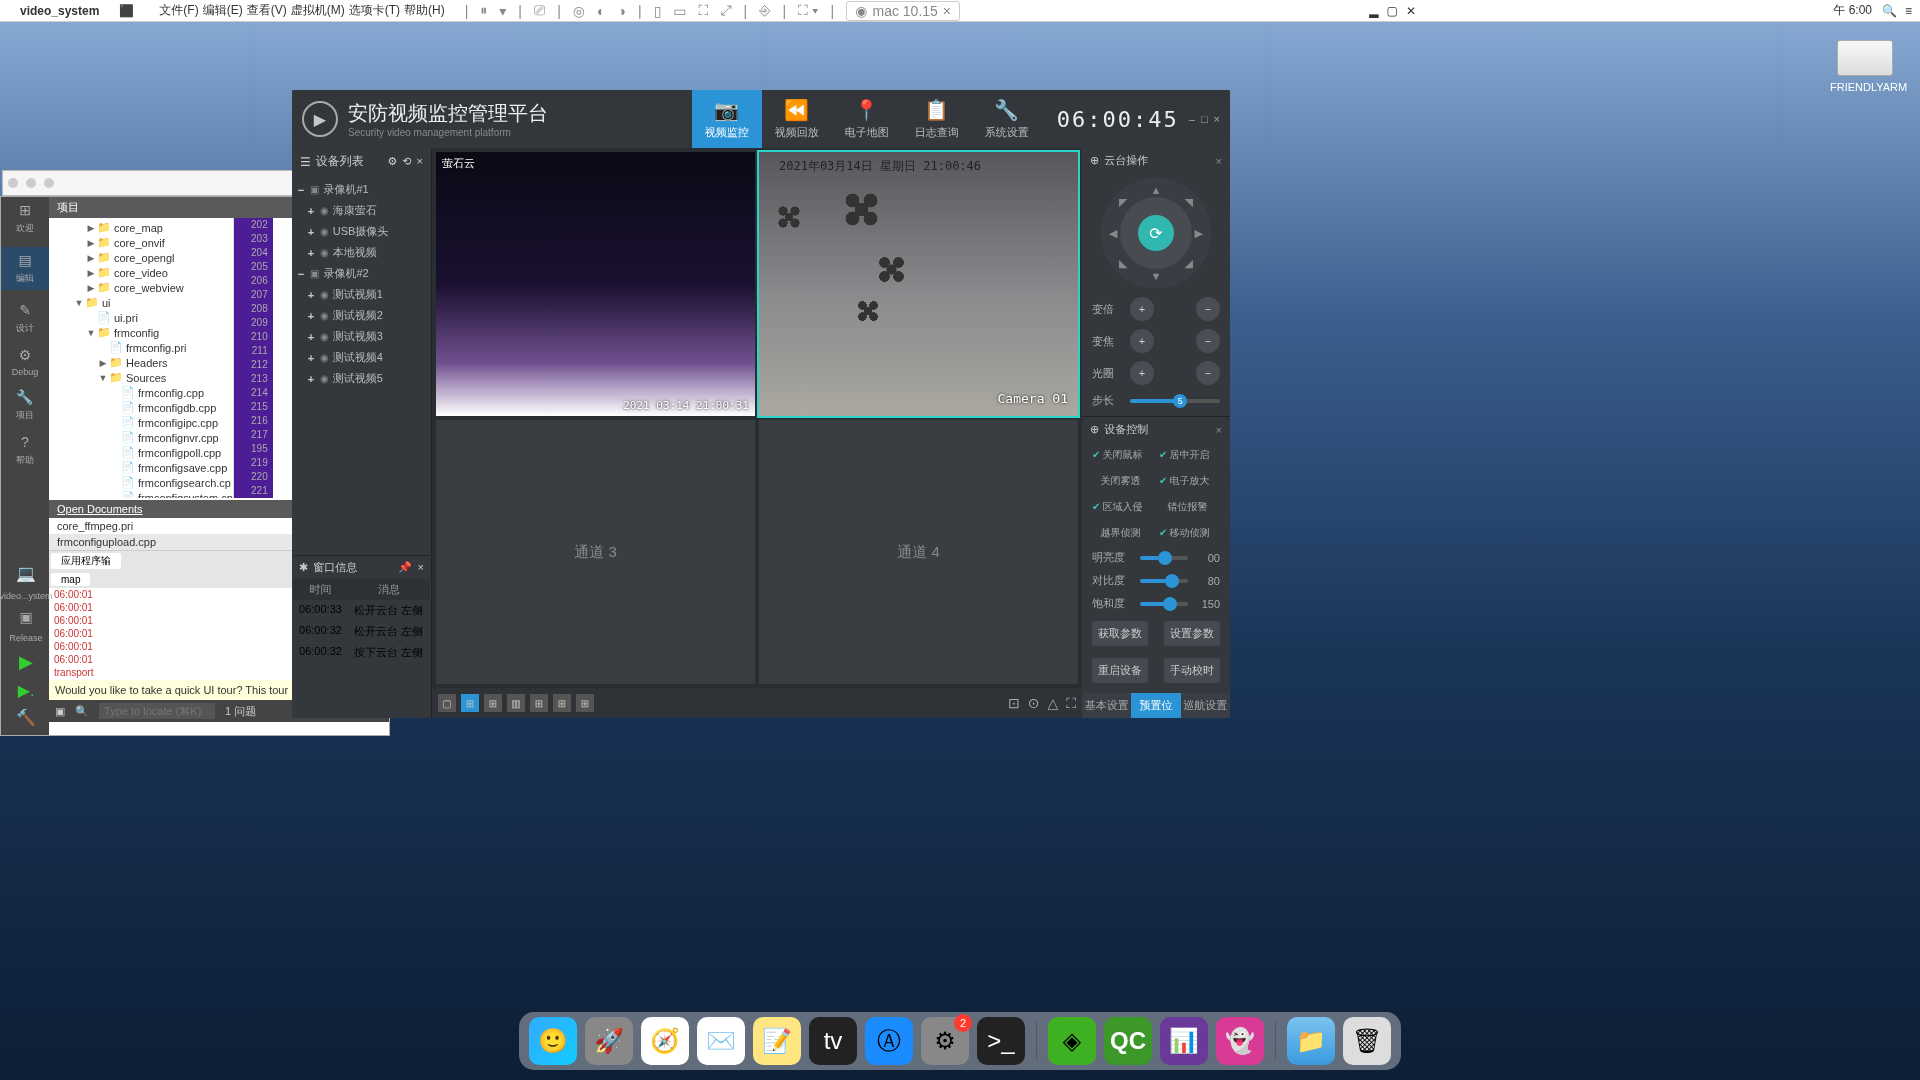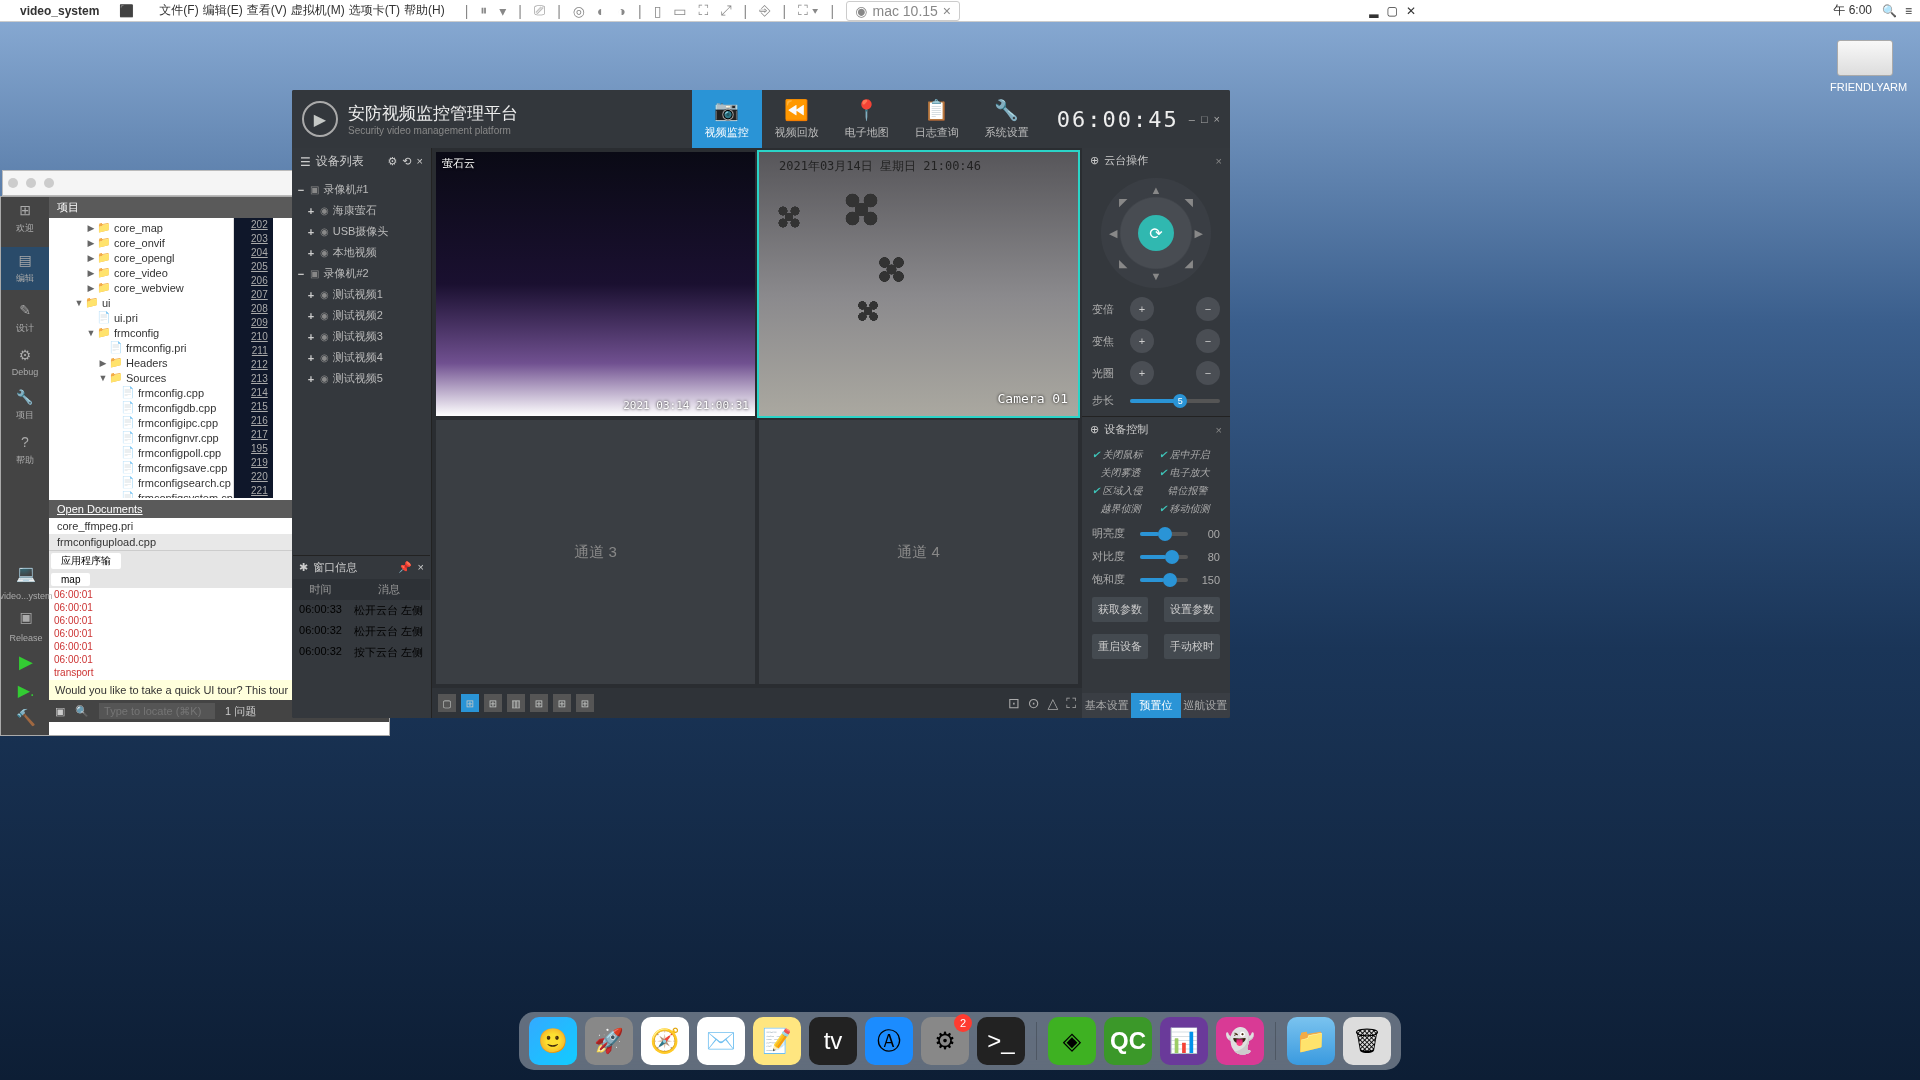--- a/index.html
+++ b/index.html
@@ -48,41 +48,41 @@
 .ide-mid { flex:1; display:flex; flex-direction:column; background:#fff;}
 .ide-tree-hdr { background:#5a5a5a; color:#fff; padding:3px 8px; display:flex; align-items:center; font-size:11px;}
 .ide-tree-hdr .tools { margin-left:auto; display:flex; gap:5px; color:#ccc; font-size:10px;}
 .ide-tree { background:#fff; height:280px; overflow:auto; padding:2px 0;}
 .ide-tree .row { display:flex; align-items:center; padding:1px 0; white-space:nowrap;}
 .ide-tree .arrow { width:12px; display:inline-block; text-align:center; color:#666; font-size:9px;}
 .ide-tree .ficon { width:14px; margin-right:3px; text-align:center;}
 .ide-tree .folder { color:#c19b00;}
 .ide-tree .file { color:#888;}
 .ide-tree .label { color:#333;}
-.gutter { width:40px; background:#0f172a; border-left:1px solid #ddd; color:#aaa; font-size:10px; text-align:right; padding-right:5px; line-height:14px;text-decoration:underline;}
+.gutter { width:40px; background:#4c1d95; border-left:1px solid #ddd; color:#aaa; font-size:10px; text-align:right; padding-right:5px; line-height:14px;}
 .open-docs { background:#5a5a5a; color:#fff; padding:3px 8px; display:flex; align-items:center; margin-top:2px;text-decoration:underline;}
 .open-docs .tools { margin-left:auto; display:flex; gap:5px; color:#ccc; font-size:10px;}
 .doc-list { background:#fff;}
 .doc-list .row { padding:2px 8px; color:#333; font-size:11px;}
 .doc-list .row:nth-child(2) { background:#e8e8e8;}
 .output { background:#fff; font-family:monospace; font-size:10px; height:130px; overflow:auto; border-top:1px solid #ccc;}
 .output .row { padding:0 5px; line-height:13px;}
 .output .err { color:#c33;}
 .output .tab-row { display:flex; gap:2px; background:#e5e5e5; padding:2px;}
 .output .tab { background:#d5d5d5; padding:1px 10px; font-size:10px; border-radius:2px;}
 .output .tab.active { background:#fff;}
 .hint { background:#ffffdc; padding:4px 6px; font-size:11px; color:#333;}
 .status { background:#444; color:#ccc; padding:3px 6px; display:flex; align-items:center; gap:10px; font-size:11px;}
 .release-panel { position:absolute; top:556px; left:3px; width:46px; display:flex; flex-direction:column; align-items:center; gap:8px; color:#aaa; font-size:9px; background:#444; padding:8px 0;}
 
 .vms { position:absolute; top:90px; left:292px; width:938px; height:628px; background:#373b41; color:#c5c8c6; display:flex; flex-direction:column; border-radius:2px; overflow:hidden;}
 .vms-header { height:58px; background:#33373c; display:flex; align-items:center; padding:0 10px;}
 .vms-logo { width:36px; height:36px; border:2px solid #aaa; border-radius:50%; display:flex; align-items:center; justify-content:center; margin-right:10px; font-size:16px;}
 .vms-title { display:flex; flex-direction:column;}
-.vms-title .zh { font-size:17px; color:#eee;}
+.vms-title .zh { font-size:20px; color:#eee;}
 .vms-title .en { font-size:10px; color:#888;}
 .vms-nav { display:flex; margin-left:auto; height:100%;}
 .vms-nav .item { width:70px; display:flex; flex-direction:column; align-items:center; justify-content:center; font-size:11px; color:#bbb; gap:3px;}
 .vms-nav .item.active { background:#2a94d6; color:#fff;}
 .vms-nav .ic { font-size:20px;}
 .vms-clock { font-family:monospace; font-size:22px; color:#eee; margin-left:15px; letter-spacing:2px;}
 .vms-winbtn { display:flex; flex-direction:column; gap:4px; margin-left:10px; font-size:11px; color:#aaa;}
 .vms-winbtn .row { display:flex; gap:6px;}
 
 .vms-body { flex:1; display:flex; min-height:0;}
@@ -122,21 +122,21 @@
 .sec-hdr .close { margin-left:auto; color:#888;}
 .ptz-wheel { width:110px; height:110px; margin:5px auto; position:relative; background:radial-gradient(circle,#484c52 45%,#3a3e44 47%); border-radius:50%; display:flex; align-items:center; justify-content:center;}
 .ptz-center { width:36px; height:36px; background:#30b8b0; border-radius:50%; display:flex; align-items:center; justify-content:center; color:#fff; font-size:16px;}
 .ptz-arrow { position:absolute; color:#888; font-size:11px;}
 .ctrl-row { display:flex; align-items:center; padding:4px 10px; gap:8px;}
 .ctrl-row .lbl { color:#aaa; width:30px;}
 .ctrl-row .btn { width:24px; height:24px; background:#4a4e54; border-radius:50%; display:flex; align-items:center; justify-content:center; color:#ccc;}
 .slider { flex:1; height:4px; background:#555; position:relative; border-radius:2px;}
 .slider .fill { height:100%; background:#2a94d6; border-radius:2px;}
 .slider .thumb { position:absolute; top:-5px; width:14px; height:14px; background:#2a94d6; border-radius:50%;}
-.chk-grid { display:grid; grid-template-columns:1fr 1fr; gap:4px 6px; padding:6px 10px; font-size:10px; color:#aaa;font-style:italic;}
+.chk-grid { display:grid; grid-template-columns:1fr 1fr; gap:12px 6px; padding:6px 10px; font-size:10px; color:#aaa;}
 .chk { color:#3ec3b8; margin-right:2px;}
 .btn-row { display:flex; gap:16px; padding:6px 10px;}
 .sm-btn { flex:1; background:#444a50; padding:5px 0; text-align:center; font-size:11px; color:#ccc; border-radius:2px;}
 .tab-row-bottom { display:flex; font-size:11px; margin-top:auto;}
 .tab-row-bottom .t { flex:1; padding:5px 0; text-align:center; background:#3a3e44; color:#aaa;}
 .tab-row-bottom .t.active { background:#2a94d6; color:#fff;}
 
 .ide-tree-wrap { display:flex; height:280px;}
 .ide-tree-wrap .gutter { overflow:hidden;}
 </style>

